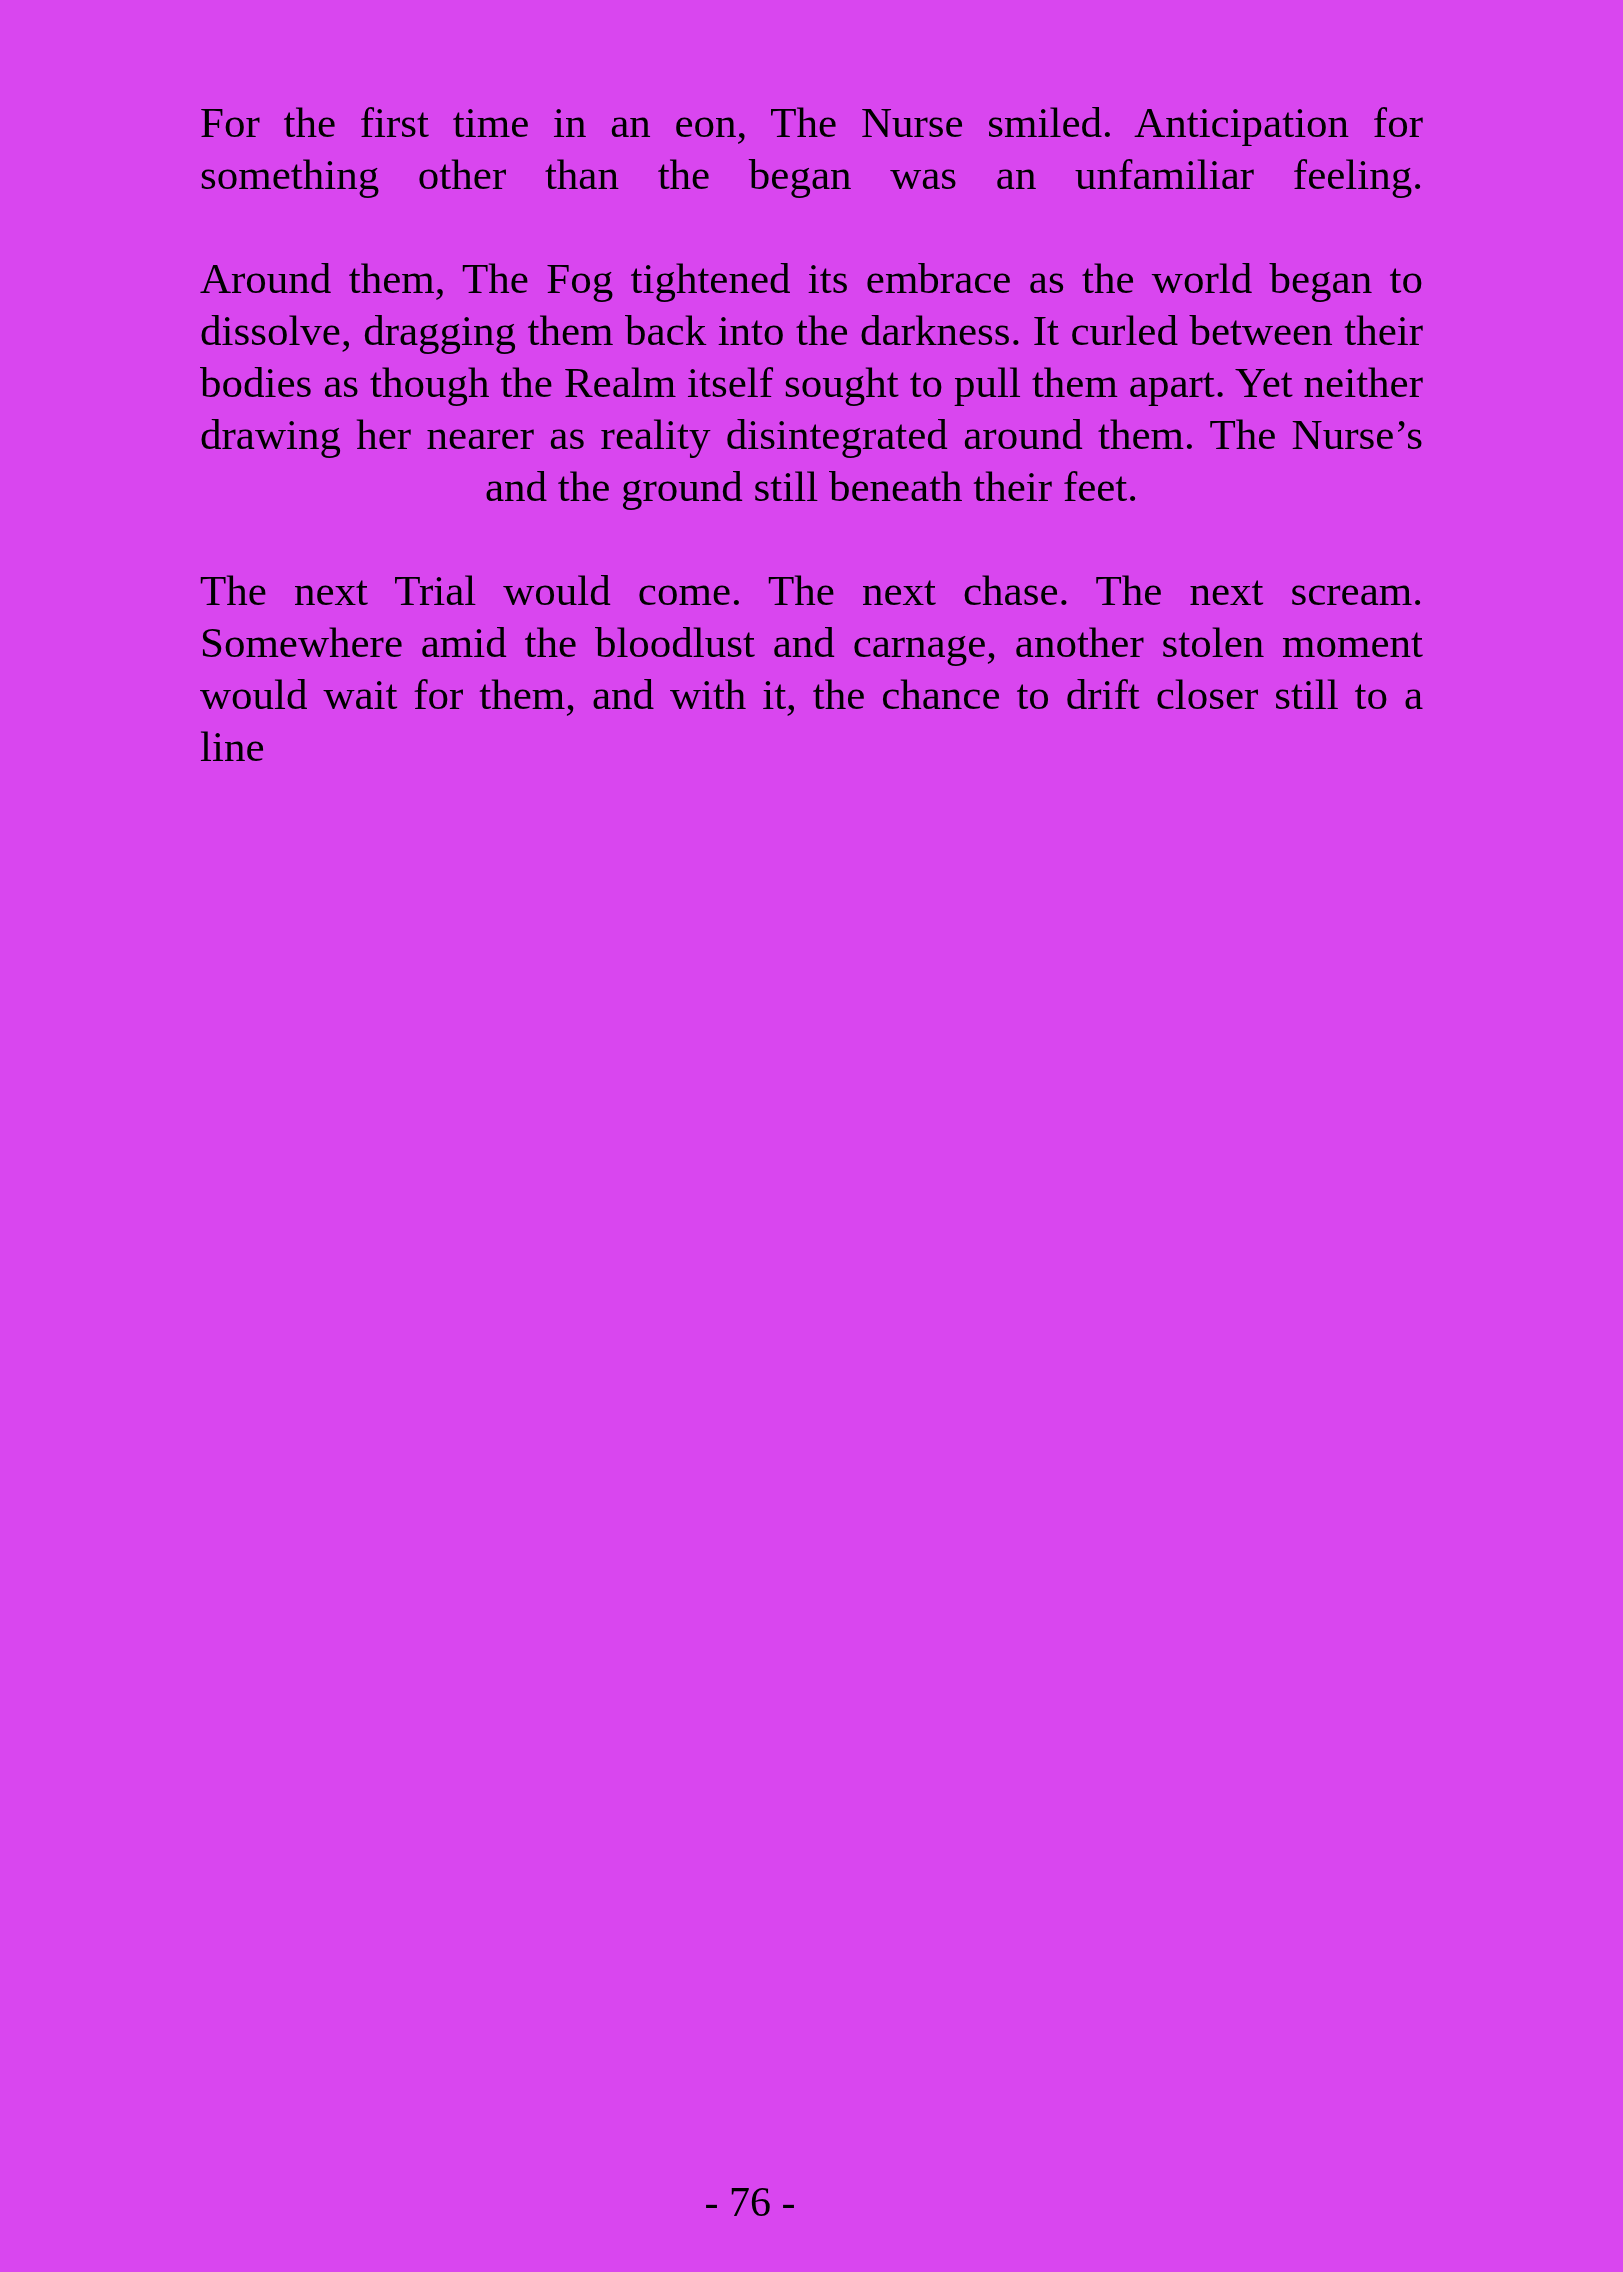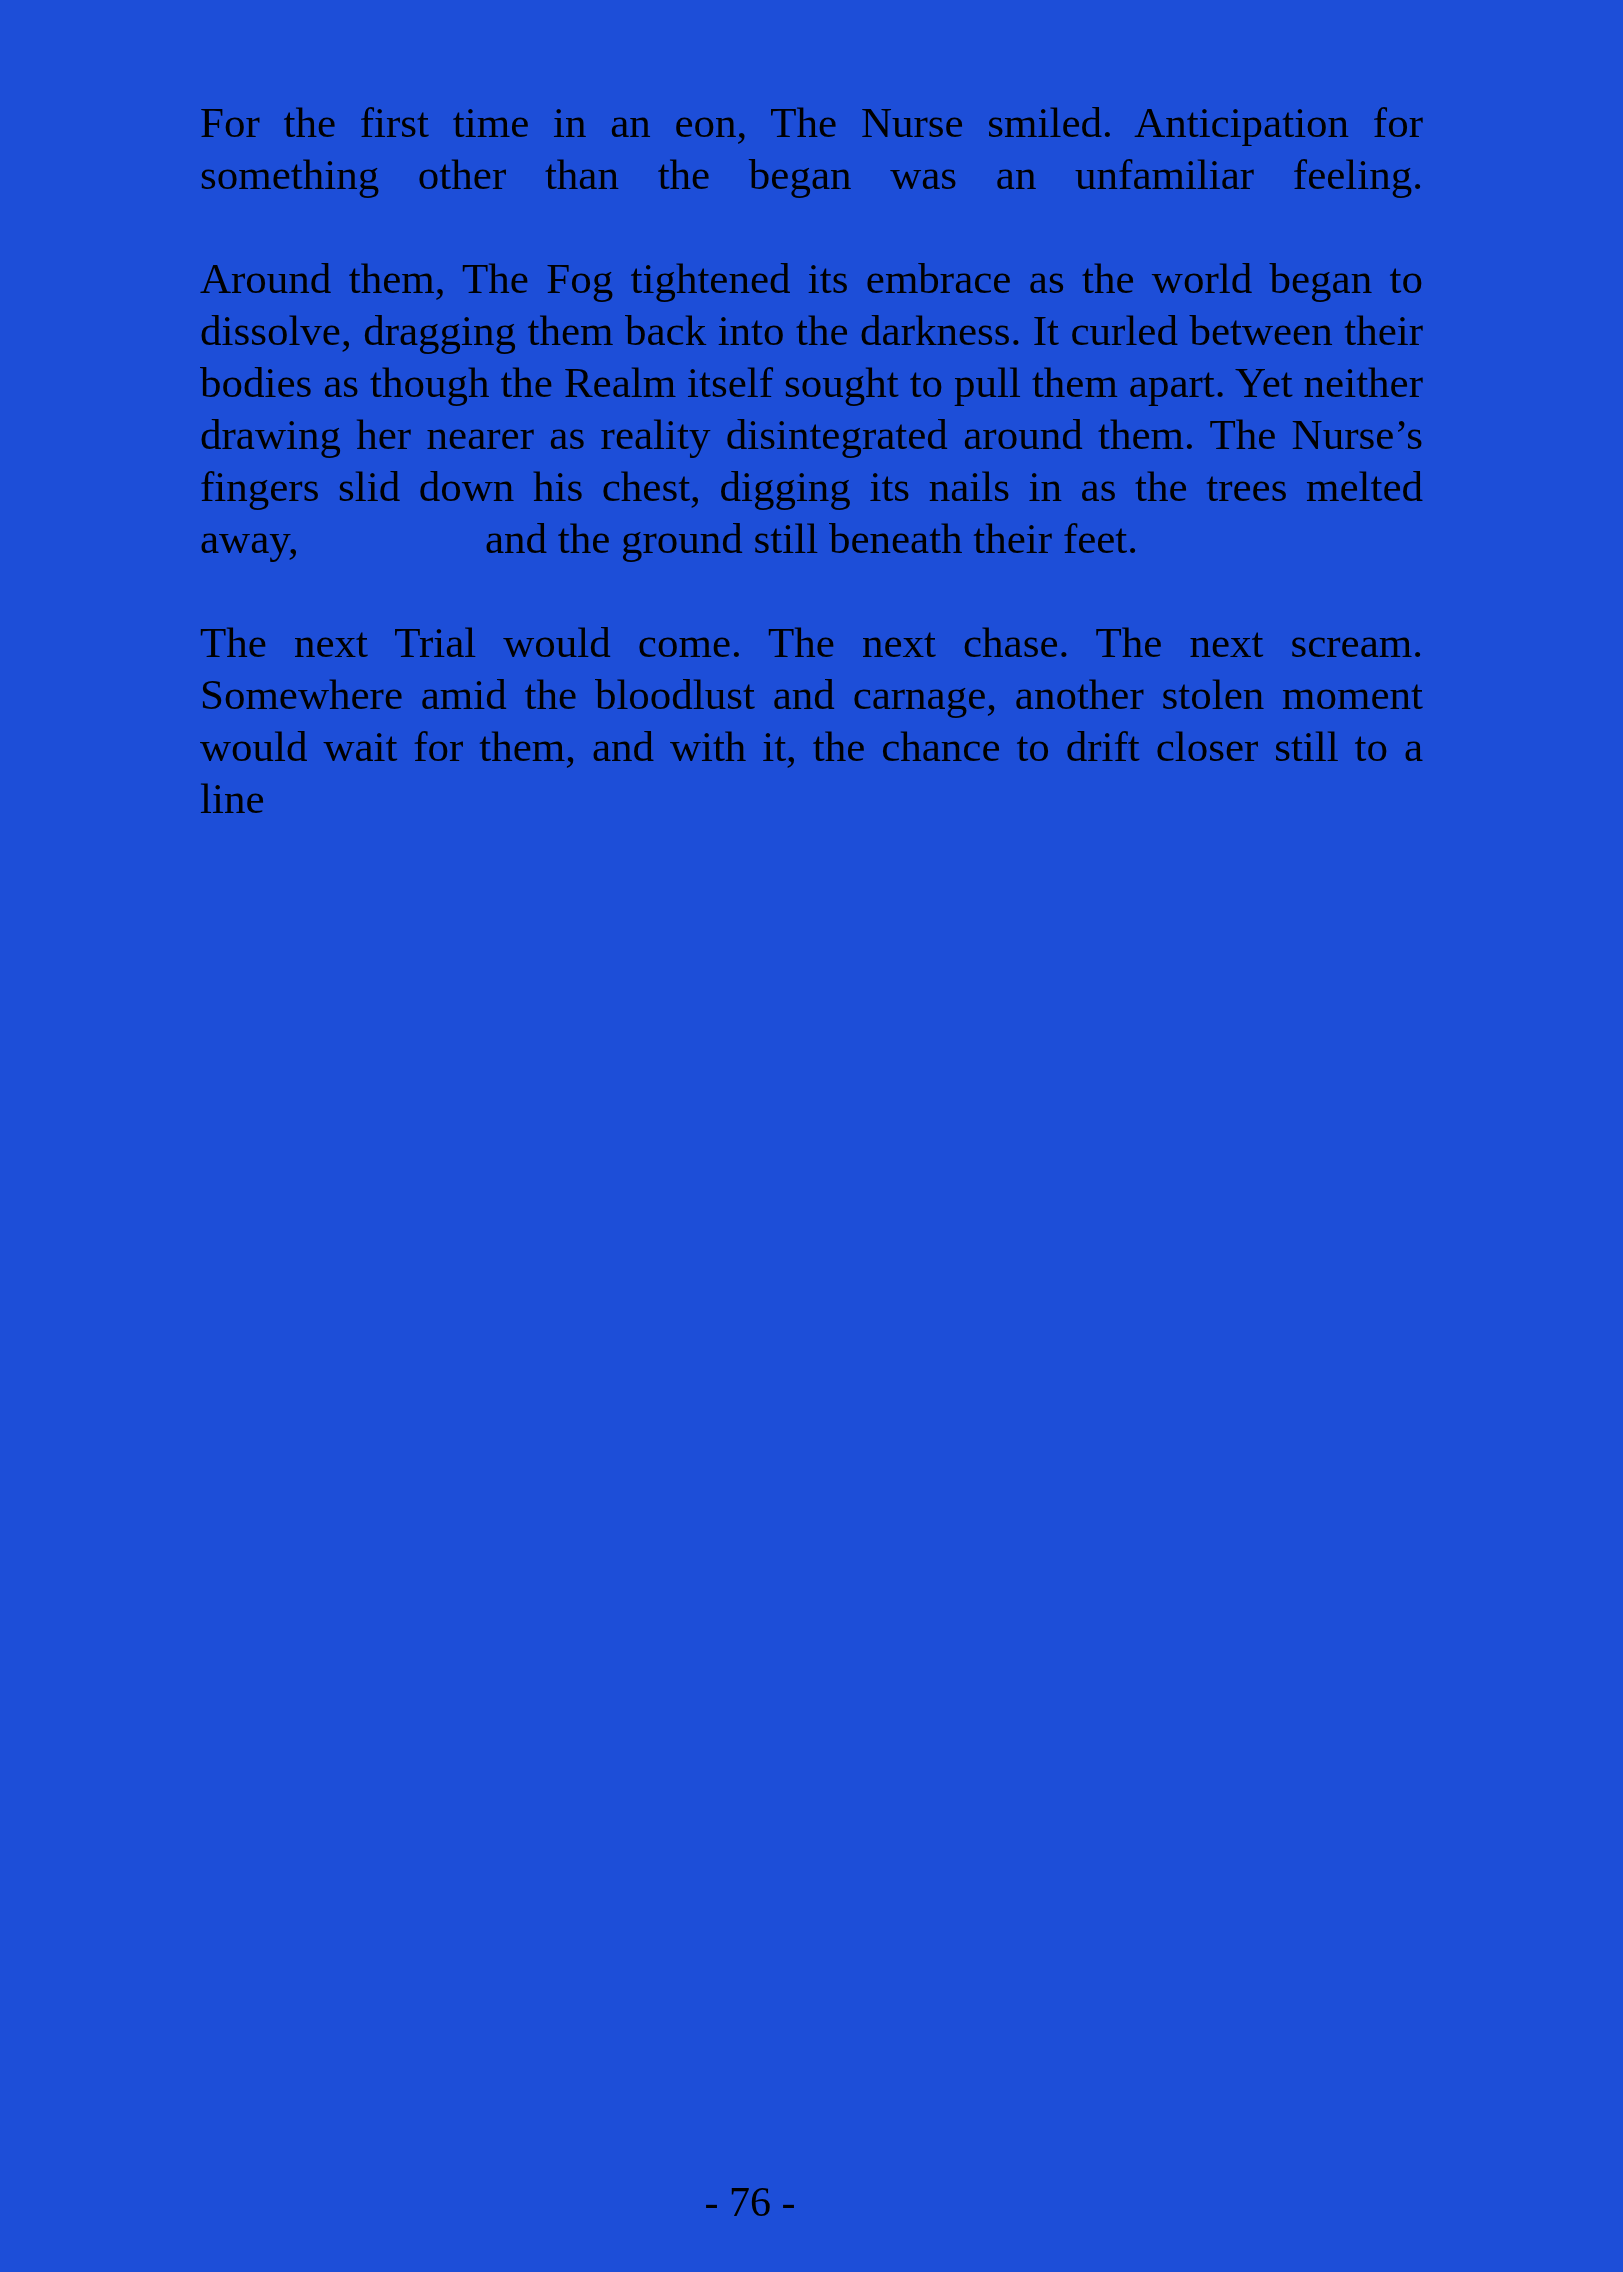--- a/index.html
+++ b/index.html
@@ -14,21 +14,21 @@
       overflow: hidden;
       color: #000000;
       font-family: "Liberation Serif", "DejaVu Serif", serif;
     }
     .page {
       position: absolute;
       left: 0;
       top: 0;
       width: 1623px;
       height: 2273px;
-      background: #1d4ed8;
+      background: #d946ef;
     }
     .text-block {
       position: absolute;
       left: 200px;
       top: 97px;
       width: 1223px;
     }
     .paragraph {
       margin: 0 0 52px 0;
       padding: 0;
@@ -69,21 +69,20 @@
     <p class="paragraph">
       <span class="line justify">For the first time in an eon, The Nurse smiled. Anticipation for</span>
       <span class="line justify">something other than the began was an unfamiliar feeling.</span>
     </p>
 
     <p class="paragraph">
       <span class="line justify">Around them, The Fog tightened its embrace as the world began to</span>
       <span class="line justify">dissolve, dragging them back into the darkness. It curled between their</span>
       <span class="line justify">bodies as though the Realm itself sought to pull them apart. Yet neither</span>
       <span class="line justify">drawing her nearer as reality disintegrated around them. The Nurse’s</span>
-      <span class="line justify">fingers slid down his chest, digging its nails in as the trees melted away,</span>
       <span class="line center">and the ground still beneath their feet.</span>
     </p>
 
     <p class="paragraph">
       <span class="line justify">The next Trial would come. The next chase. The next scream.</span>
       <span class="line justify">Somewhere amid the bloodlust and carnage, another stolen moment</span>
       <span class="line justify">would wait for them, and with it, the chance to drift closer still to a line</span>
     </p>
 
   </div>

